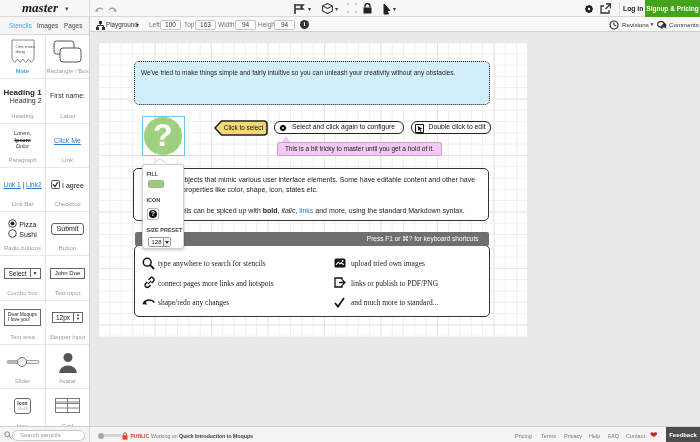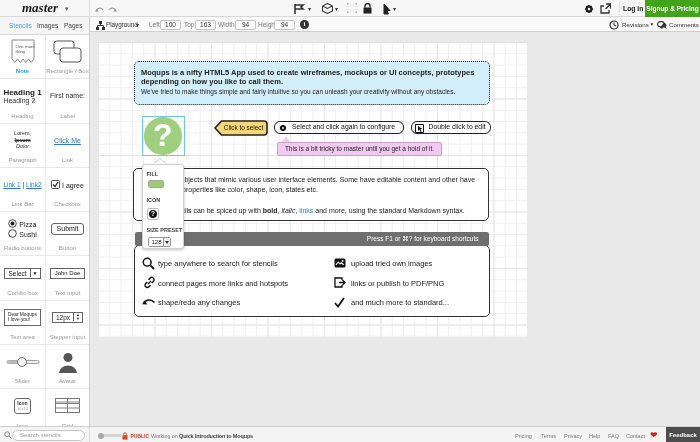--- a/index.html
+++ b/index.html
@@ -48,21 +48,21 @@
 #btn3 { left:321px; top:89px; width:80px; height:12.5px; background:#fff; border:1.4px solid #222; border-radius:6px; font-size:6.8px; color:#111; line-height:10px; padding-left:16.5px; }
 #pinknote { left:187px; top:110px; width:165px; height:14px; background:#f2c9f1; border:1px solid #caa0ca; border-radius:2px; font-size:6.5px; color:#222; text-align:center; line-height:12.5px; }
 #pinktail { left:192px; top:104px; width:0; height:0; border-left:4px solid transparent; border-right:4px solid transparent; border-bottom:6px solid #f2c9f1; }
 
 #descbox { left:43px; top:136px; width:356px; height:52.5px; background:#fff; border:1.5px solid #333; border-radius:5px; }
 #descbox .dl { position:absolute; font-size:7px; color:#222; line-height:10px; white-space:nowrap; }
 
 #darkbar { left:44.5px; top:199.5px; width:354px; height:14.5px; background:#6f6f6f; border-radius:2px; z-index:2; }
 #darkbar span { position:absolute; right:10px; top:3.8px; font-size:6.5px; color:#fff; }
 
-#featbox { left:44px; top:213px; width:355.5px; height:72px; background:#fff; border:1.5px solid #333; border-radius:5px; }
+#featbox { left:44px; top:213px; width:355.5px; height:72px; background:#fff; border:1.5px solid #333; border-radius:5px;font-family:Liberation Serif, serif; }
 .feat { position:absolute; font-size:7.5px; color:#222; }
 .ficon { position:absolute; }
 
 #popover { z-index:5; left:51.5px; top:131.5px; width:42px; height:85.5px; background:#fff; border:1px solid #d0d0d0; border-radius:3px; box-shadow:0 1px 3px rgba(0,0,0,0.25); }
 #poptri { z-index:6; left:64px; top:126.5px; width:0; height:0; border-left:6px solid transparent; border-right:6px solid transparent; border-bottom:5.5px solid #fff; filter:drop-shadow(0 -1px 0 #ccc); }
 #popover .plbl { position:absolute; left:4px; font-size:5.5px; font-weight:bold; color:#444; }
 #swatch { position:absolute; left:5px; top:15px; width:16px; height:8.5px; background:#9ccc74; border:1px solid #aaa; border-radius:2px; }
 #iconbox { position:absolute; left:4px; top:43px; width:12px; height:12px; background:#fff; border:1px solid #bbb; border-radius:2px; }
 #iconbox .qc { position:absolute; left:1.5px; top:1.5px; width:8px; height:8px; background:#111; border-radius:50%; color:#fff; font-size:6.5px; font-weight:bold; text-align:center; line-height:8px; }
 #sizesel { position:absolute; left:5px; top:72px; width:23px; height:10.5px; background:#fff; border:1px solid #999; border-radius:2px; }
@@ -180,21 +180,21 @@
         <div class="cprev">
           <svg width="29" height="23" viewBox="0 0 29 23">
             <rect x="1" y="1" width="20" height="13" rx="2.5" fill="#fdfdfd" stroke="#555"></rect>
             <rect x="7" y="8" width="21" height="14" rx="3" fill="#fff" stroke="#555"></rect>
           </svg>
         </div>
         <div class="clabel" style="">Rectangle / Box</div>
       </div>
       <div class="cell c0" style="top:44.3px;">
         <div class="cprev">
-          <div style="text-align:left;">
+          <div style="text-align:right;">
             <div style="font-size:8px;font-weight:bold;color:#222;">Heading 1</div>
             <div style="font-size:7px;color:#333;">Heading 2</div>
           </div>
         </div>
         <div class="clabel" style="">Heading</div>
       </div>
       <div class="cell c1" style="top:44.3px;">
         <div class="cprev">
           <div style="font-size:7px;color:#333;">First name:</div>
         </div>
@@ -311,21 +311,20 @@
         </div>
         <div class="clabel" style="">Grid</div>
       </div>
     </div>
 </div>
 
 <div class="abs" id="canvas">
   <div id="page"></div>
 
   <div class="abs" id="bluenote">
-    <div class="l1">Moqups is a nifty HTML5 App used to create wireframes, mockups or UI concepts, prototypes<br>depending on how you like to call them.</div>
     <div class="l2">We've tried to make things simple and fairly intuitive so you can unleash your creativity without any obstacles.</div>
   </div>
 
   <svg class="abs" style="left:124px; top:87.5px;" width="54" height="16" viewBox="0 0 54 16">
     <path d="M1 8 L7.5 1 H50 a3 3 0 0 1 3 3 V12 a3 3 0 0 1 -3 3 H7.5 Z" fill="#f6d776" stroke="#222" stroke-width="1.6"></path>
     <text x="29.5" y="10.3" font-size="6.4" fill="#111" text-anchor="middle" font-family="Liberation Sans, sans-serif">Click to select</text>
   </svg>
 
   <div class="abs" id="btn2">Select and click again to configure</div>
   <svg class="abs" style="left:189px; top:91.5px;" width="8" height="8" viewBox="0 0 8 8">

